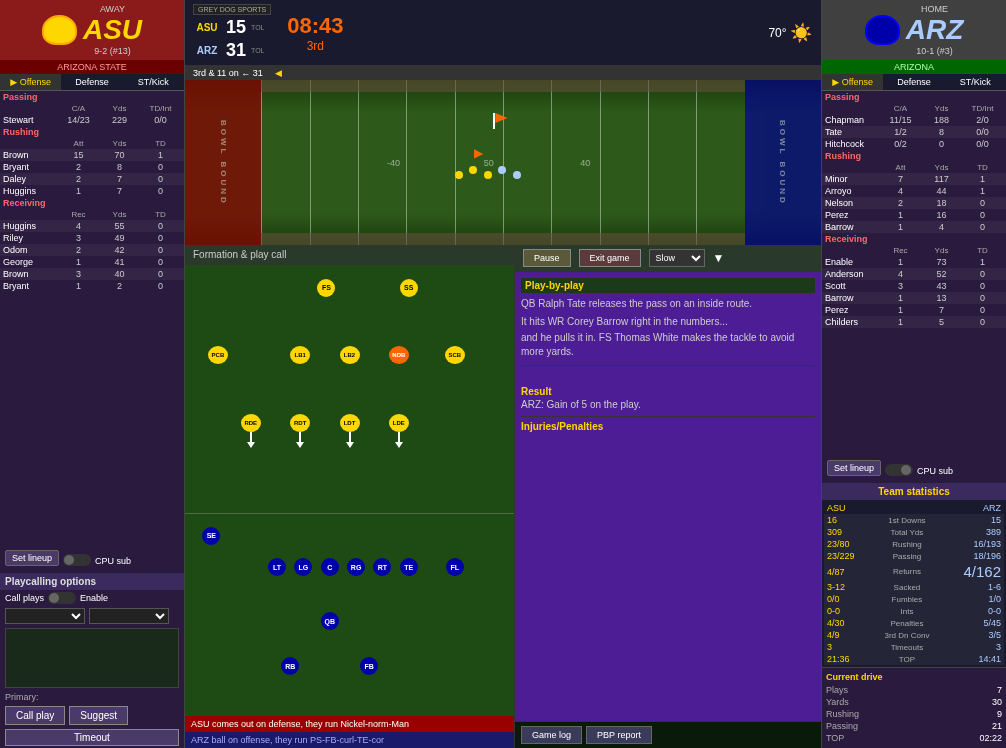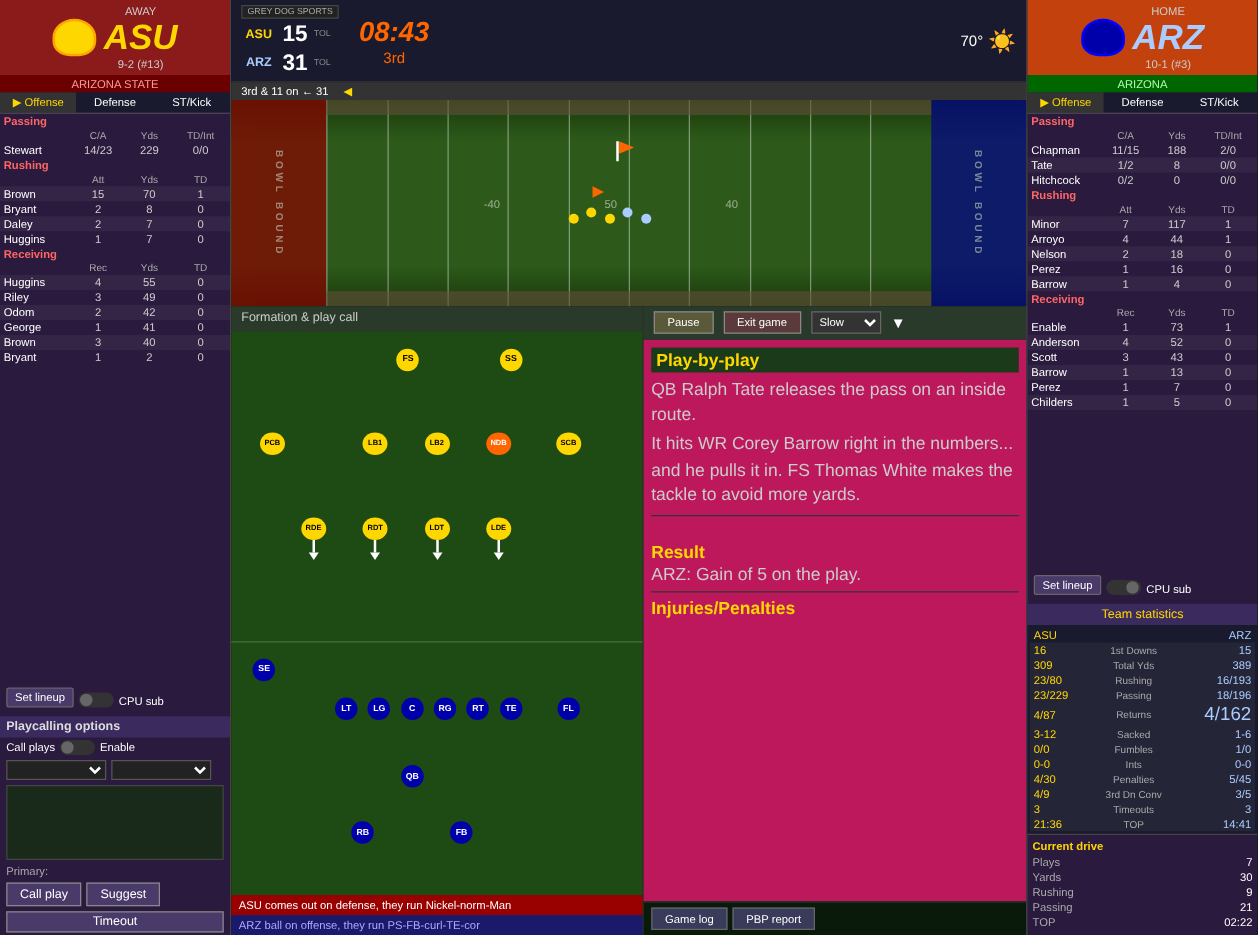--- a/index.html
+++ b/index.html
@@ -52,37 +52,37 @@
     
     .bottom-center { display: flex; height: 340px; }
     .formation-panel { width: 330px; background: #1a2a1a; border-right: 1px solid #333; display: flex; flex-direction: column; }
     .formation-header { background: #2a3a2a; padding: 4px 8px; font-size: 10px; color: #ccc; border-bottom: 1px solid #333; }
     .formation-field { flex: 1; background: #2d5a27; position: relative; }
     .play-announce { background: #990000; padding: 3px 6px; font-size: 9px; color: #fff; }
     .play-announce2 { background: #1a1a6a; padding: 3px 6px; font-size: 9px; color: #aaf; }
     
     
     .right-panel { width: 185px; background: #2a1a3e; border-left: 1px solid #444; display: flex; flex-direction: column; }
-    .team-header-right { background: #c2410c; text-align: center; padding: 4px; }
+    .team-header-right { background: #404040; text-align: center; padding: 4px; }
     .right-stats-tabs { display: flex; border-bottom: 1px solid #555; }
-    .team-stats-header { background: #3a2a5e; padding: 3px 5px; font-size: 10px; font-weight: normal; color: #FFD700; text-align: center; }
+    .team-stats-header { background: #3a2a5e; padding: 3px 5px; font-size: 10px; font-weight: bold; color: #FFD700; text-align: center; }
     .team-stats-table { width: 100%; font-size: 9px; border-collapse: collapse; }
     .team-stats-table tr td { padding: 1px 3px; }
     .team-stats-table tr:nth-child(even) { background: rgba(255,255,255,0.05); }
     .asu-val { color: #FFD700; text-align: left; }
     .stat-label { color: #aaa; text-align: center; font-size: 8px; }
     .arz-val { color: #aaccff; text-align: right; }
     
     .current-drive { padding: 4px; border-top: 1px solid #444; }
     .current-drive-header { color: #FFD700; font-size: 9px; font-weight: bold; margin-bottom: 2px; }
     
     
     .pbp-panel { flex: 1; display: flex; flex-direction: column; }
     .pbp-header { background: #2a3a2a; padding: 4px 8px; font-size: 10px; color: #ccc; border-bottom: 1px solid #333; display: flex; align-items: center; gap: 8px; }
-    .pbp-content { flex: 1; background: #be185d; padding: 6px; font-size: 14px; color: #ccc; overflow-y: auto; }
+    .pbp-content { flex: 1; background: #4c1d95; padding: 6px; font-size: 10px; color: #ccc; overflow-y: auto; }
     .pbp-title { color: #FFD700; font-weight: bold; margin-bottom: 4px; background: #1a3a1a; padding: 2px 4px; }
     .pbp-text { line-height: 1.4; }
     .result-section { border-top: 1px solid #333; margin-top: 6px; padding-top: 20px; }
     .result-title { color: #FFD700; font-weight: bold; margin-bottom: 2px; }
     .injuries-section { border-top: 1px solid #333; margin-top: 6px; padding-top: 4px; }
     .injuries-title { color: #FFD700; font-weight: bold; }
     
     .pbp-buttons { display: flex; gap: 4px; padding: 4px 6px; background: #0a1a0a; border-top: 1px solid #333; }
     .btn-pbp { background: #3a3a5a; border: 1px solid #666; color: #fff; padding: 3px 10px; font-size: 9px; cursor: pointer; }
     
@@ -260,21 +260,21 @@
           </div>
           <div style="display:flex;align-items:center;gap:4px;">
             <span style="font-size:10px;font-weight:bold;color:#aaccff;width:28px;">ARZ</span>
             <span style="font-size:18px;font-weight:bold;color:#fff;width:22px;">31</span>
             <span style="font-size:7px;color:#888;">TOL</span>
           </div>
         </div>
       </div>
 
       <div style="text-align:center;margin:0 8px;">
-        <div style="font-size:22px;font-weight:bold;color:#FF6600;font-style:italic;">08:43</div>
+        <div style="font-size:22px;font-weight:bold;color:#FF6600;">08:43</div>
         <div style="font-size:12px;color:#FF6600;">3rd</div>
       </div>
 
       <div style="margin-left:auto;display:flex;align-items:center;gap:4px;">
         <span style="font-size:12px;color:#fff;">70°</span>
         <span style="font-size:18px;">☀️</span>
       </div>
     </div>
 
     <div class="field-situation">

